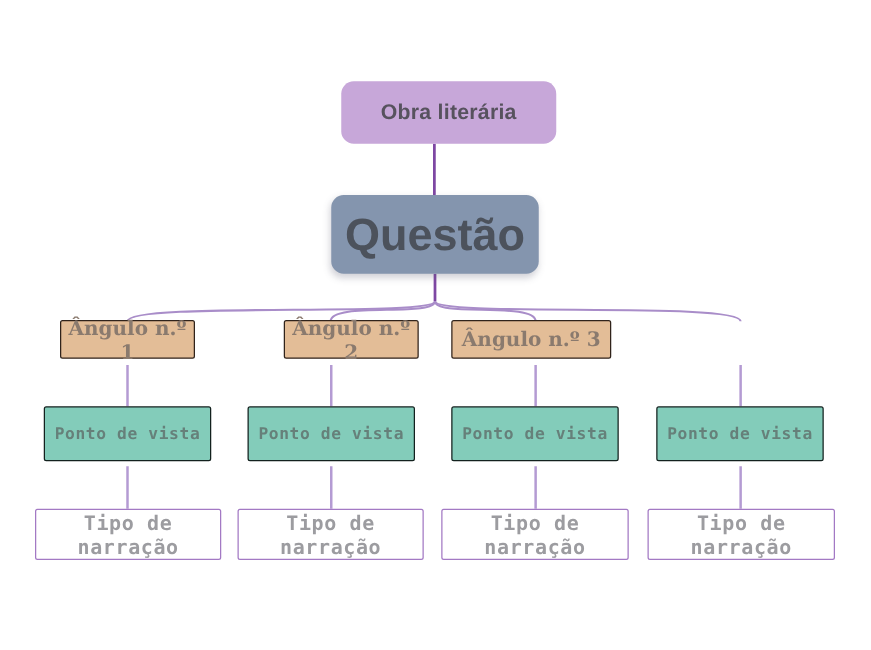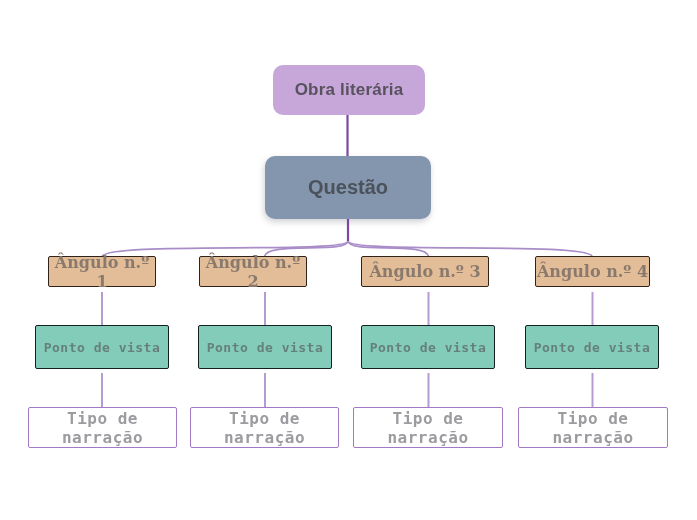--- a/index.html
+++ b/index.html
@@ -11,33 +11,33 @@
     font-family:"Liberation Sans",sans-serif;
   }
   .connectors{position:absolute;inset:0;width:697px;height:520px;}
   .node{
     position:absolute;
     display:flex;align-items:center;justify-content:center;
     text-align:center;box-sizing:border-box;font-weight:bold;
   }
   
   .node-root{
-    left:273px;top:65px;width:152px;height:50px;
+    left:273px;top:65px;width:172px;height:50px;
     background:var(--root-fill,#c7a7d9);
     border-radius:10px;
     color:var(--root-text,#57525e);
     font-size:17px;font-weight:bold;letter-spacing:.2px;
   }
   
   .node-question{
     left:265px;top:156px;width:166px;height:63px;
     background:var(--question-fill,#8495ae);
     border-radius:10px;
     color:var(--question-text,#4c525c);
-    font-size:20px;font-weight:bold;
+    font-size:36px;font-weight:bold;
     box-shadow:-1px 3px 6px rgba(90,90,110,.28);
   }
   
   .paper{border-radius:2px;}
   .paper::after{
     content:"";position:absolute;inset:0;
     transform:translate(4.5px,3.5px);
     z-index:-1;border-radius:2px;box-sizing:border-box;
   }
   .node-angle{
@@ -68,21 +68,21 @@
     border:1.5px solid var(--narration-border,#a379c4);
     color:var(--narration-text,#9c9ca0);
     font-family:"DejaVu Sans Mono",monospace;font-size:16px;letter-spacing:.5px;
   }
   .node-narration::after{
     background:var(--narration-fill,#ffffff);
     border:1.5px solid var(--narration-border,#a379c4);
   }
   
   .col1.node-angle{left:48px;width:108px;align-items:center;}
-  .col2.node-angle{left:199px;width:108px;}
+  .col2.node-angle{left:227px;width:108px;}
   .col3.node-angle{left:361px;width:128px;}
   .col4.node-angle{left:535px;width:115px;}
   .col1.node-pov{left:35px;width:134px;}
   .col2.node-pov{left:198px;width:134px;}
   .col3.node-pov{left:361px;width:134px;}
   .col4.node-pov{left:525px;width:134px;}
   .col1.node-narration{left:28px;width:149px;}
   .col2.node-narration{left:190px;width:149px;}
   .col3.node-narration{left:353px;width:150px;}
   .col4.node-narration{left:518px;width:150px;}
@@ -122,23 +122,20 @@
 
   <div class="node node-angle paper col1">
     <span>Ângulo n.º 1</span>
   </div>
   <div class="node node-angle paper col2">
     <span>Ângulo n.º 2</span>
   </div>
   <div class="node node-angle paper col3">
     <span>Ângulo n.º 3</span>
   </div>
-  <div class="node node-angle paper col4">
-    <span>Ângulo n.º 4</span>
-  </div>
 
   <div class="node node-pov paper col1">
     <span>Ponto de vista</span>
   </div>
   <div class="node node-pov paper col2">
     <span>Ponto de vista</span>
   </div>
   <div class="node node-pov paper col3">
     <span>Ponto de vista</span>
   </div>

